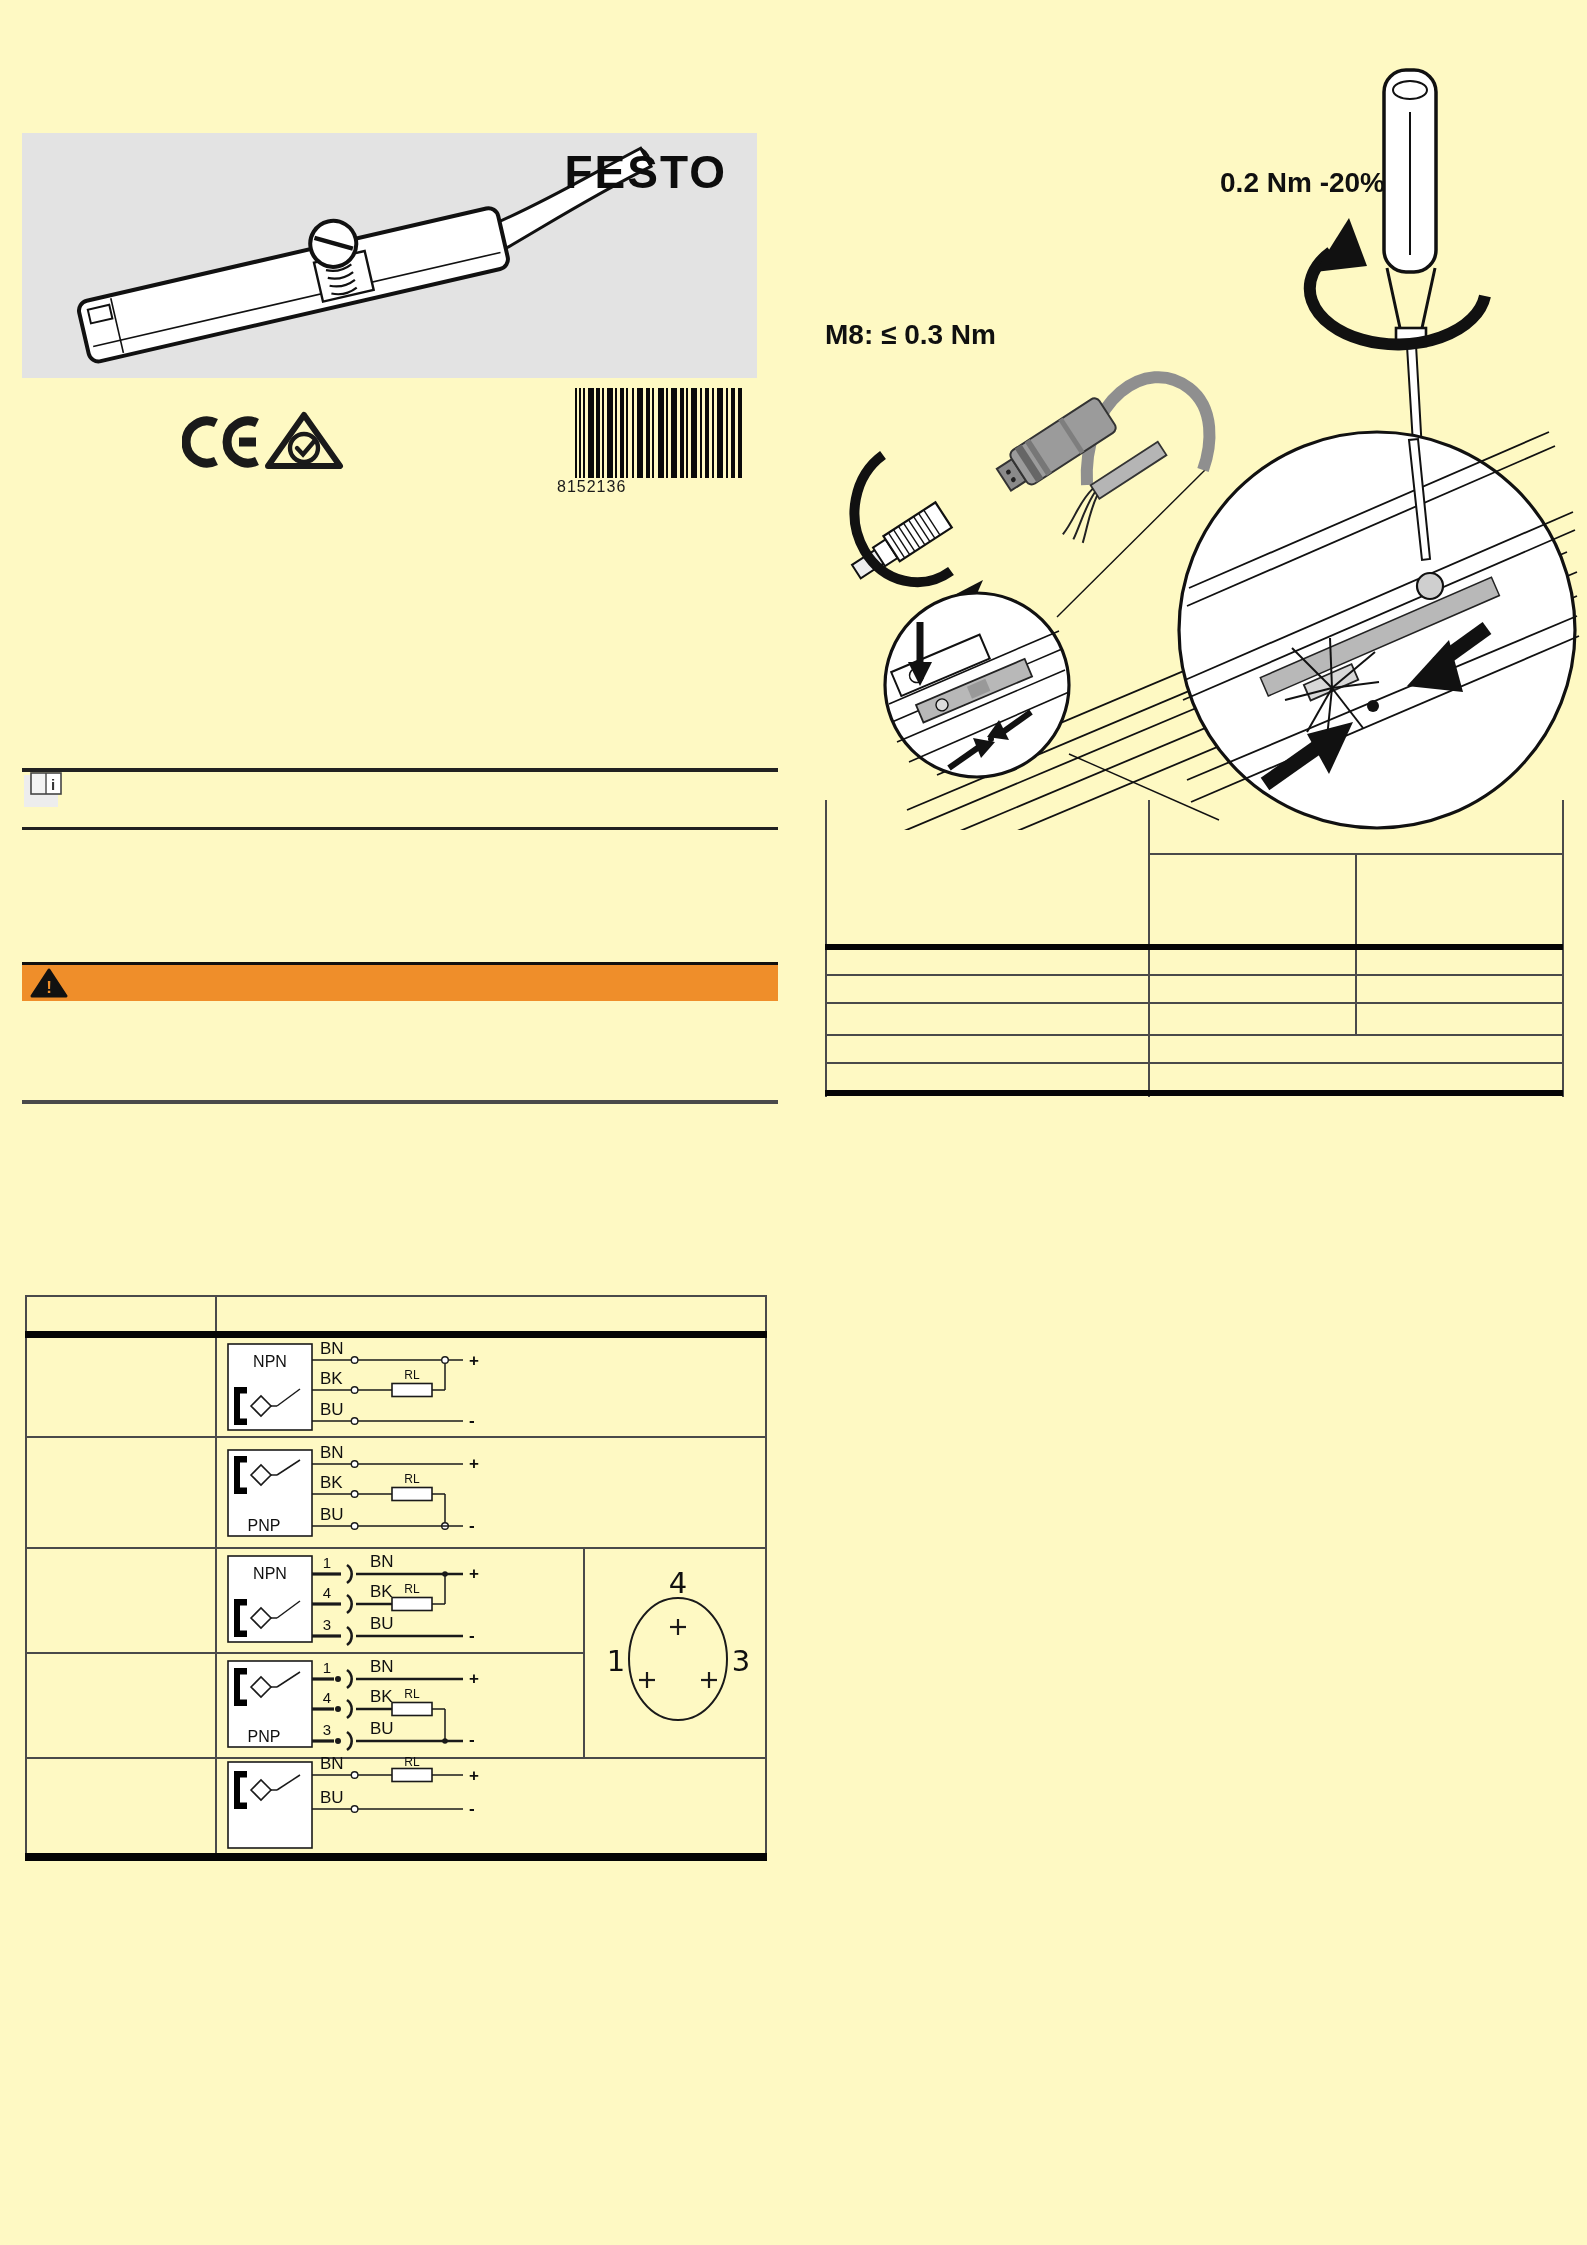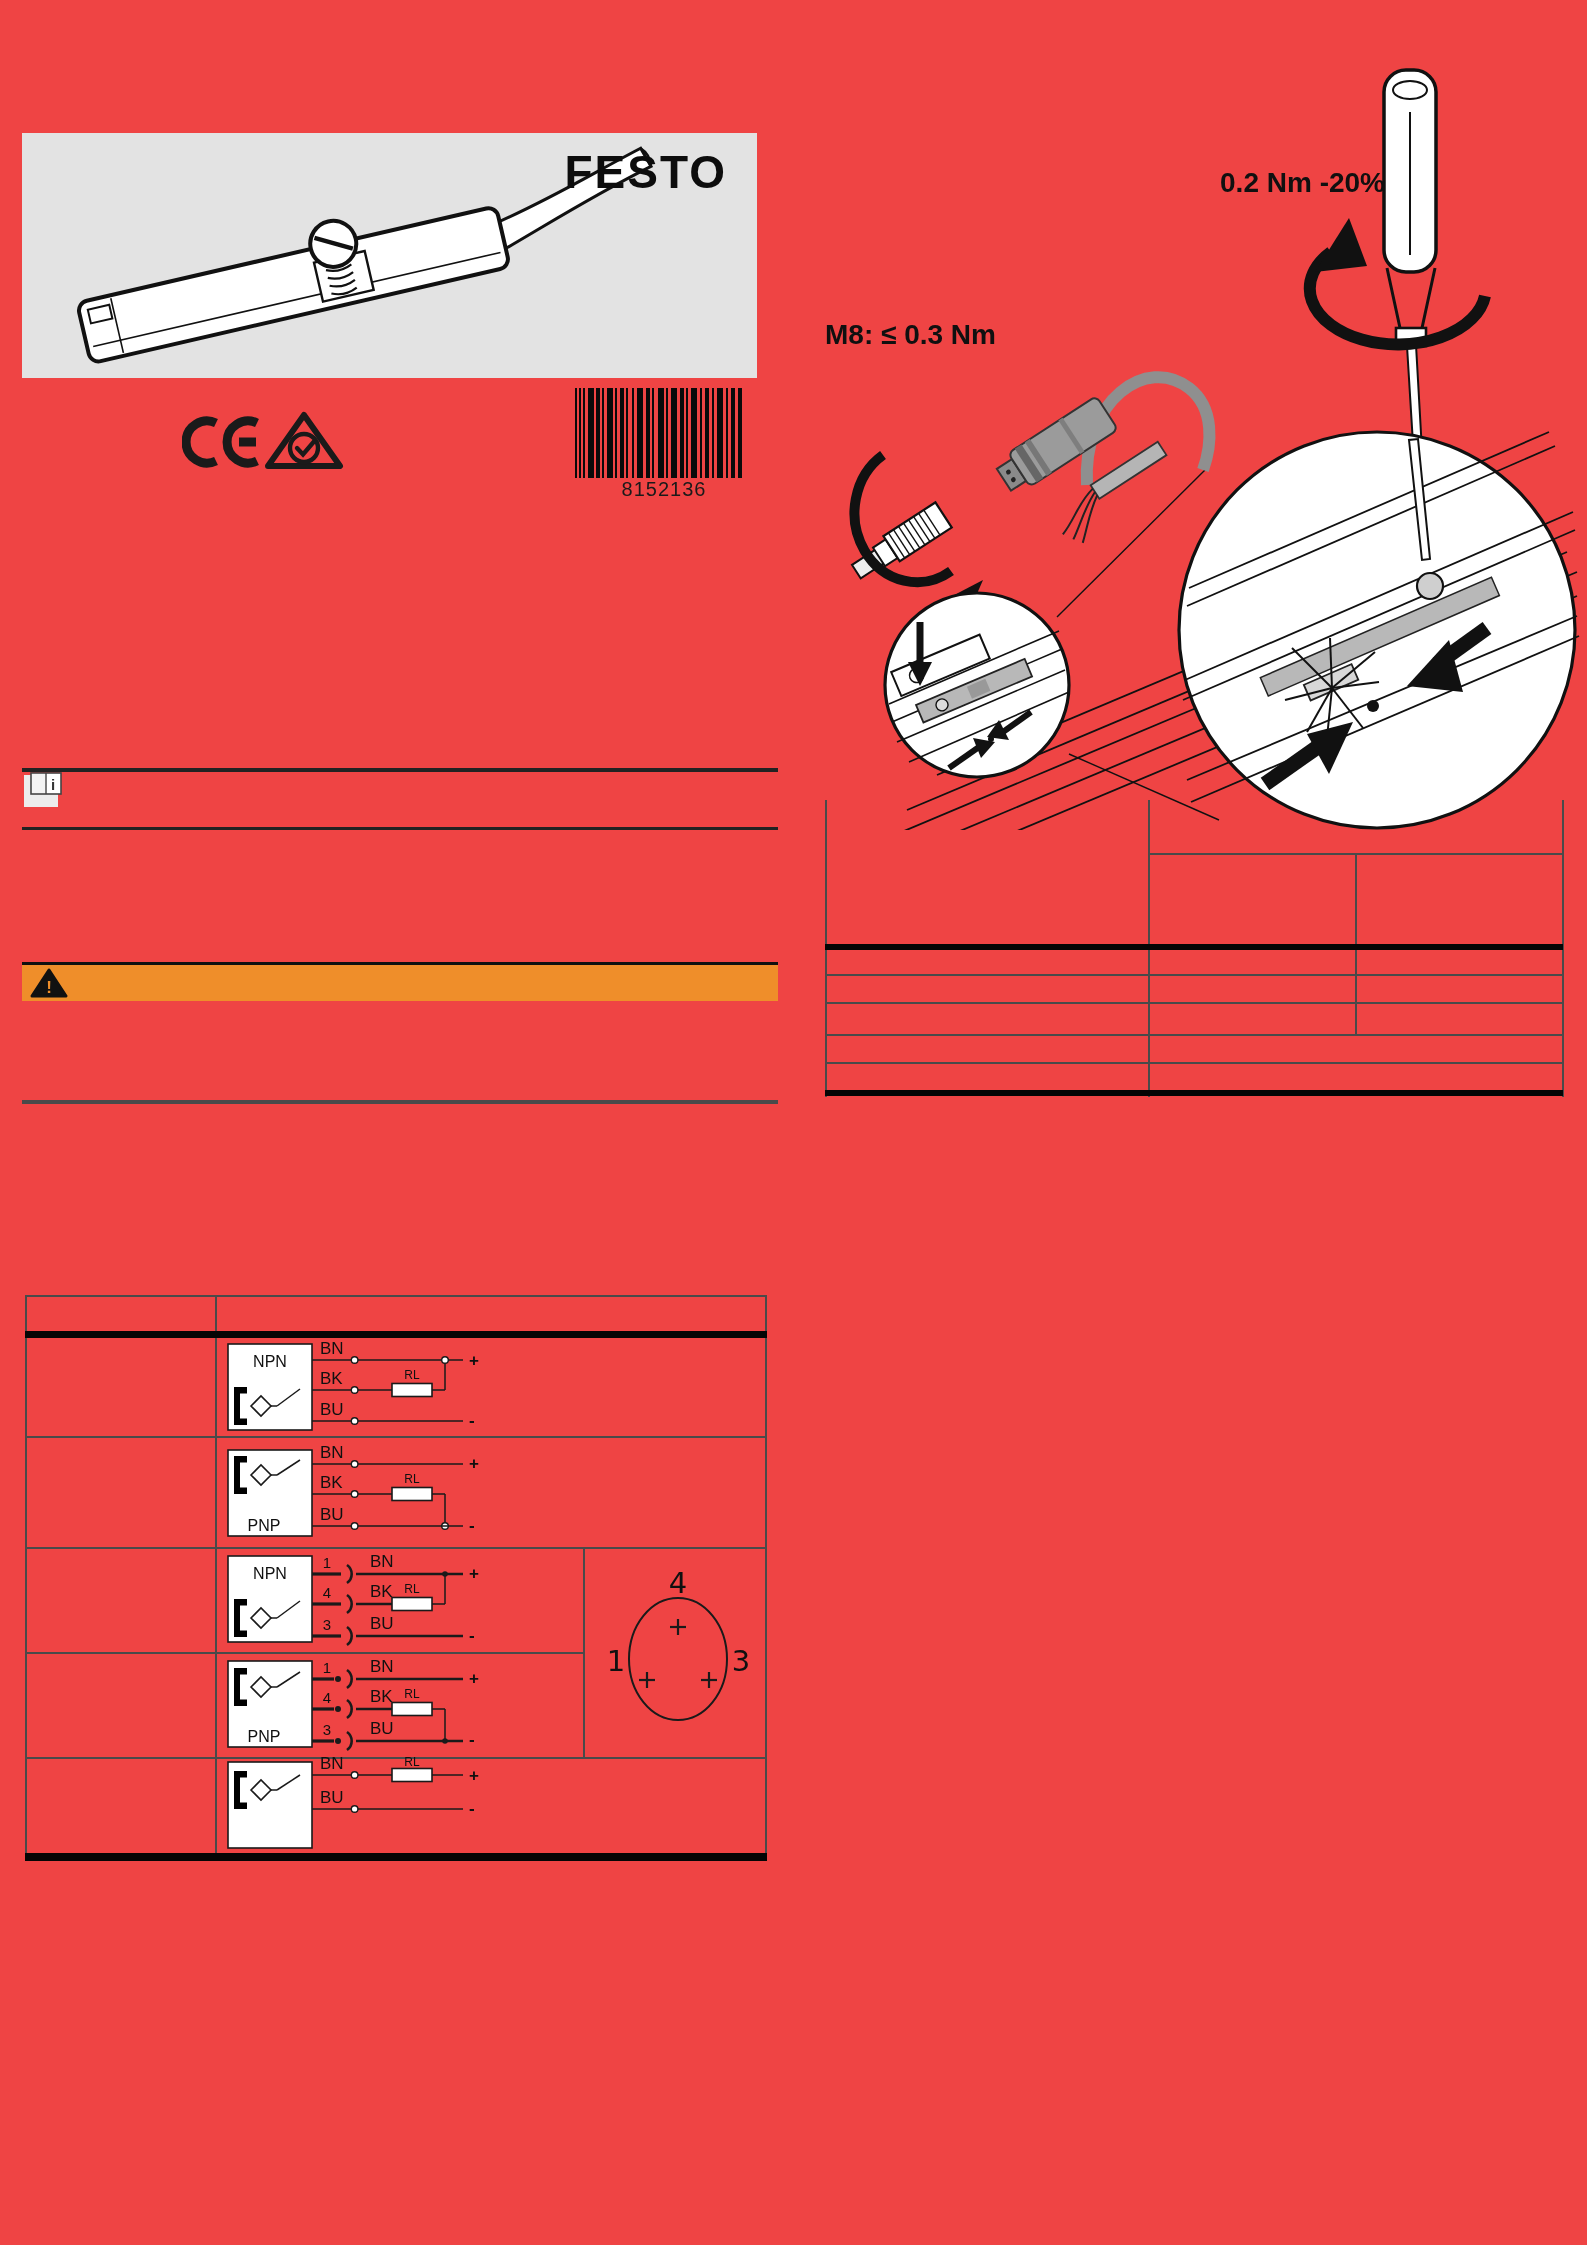--- a/index.html
+++ b/index.html
@@ -1,26 +1,26 @@
 <!DOCTYPE html>
 <html><head>
 <meta charset="utf-8">
 <style>
   html,body{margin:0;padding:0;background:#888;}
-  .page{position:relative;width:1587px;height:2245px;background:#ef4444;overflow:hidden;
+  .page{position:relative;width:1587px;height:2245px;background:#fef9c3;overflow:hidden;
         font-family:"Liberation Sans",sans-serif;color:#111;}
   .abs{position:absolute;}
   .hline{position:absolute;background:#222;}
   
   .panel{position:absolute;left:22px;top:133px;width:735px;height:245px;background:#e3e3e3;}
   .logo{position:absolute;right:30px;top:12px;font-size:46px;font-weight:bold;
         letter-spacing:2px;color:#0d0d0d;}
   
-  .barcode-num{position:absolute;left:579px;top:478px;width:170px;text-align:center;
-        font-size:20px;letter-spacing:1px;color:#1a1a1a;}
+  .barcode-num{position:absolute;left:557px;top:478px;width:170px;text-align:left;
+        font-size:16px;letter-spacing:1px;color:#1a1a1a;}
   
   .warnbar{position:absolute;left:22px;top:962px;width:756px;}
   .warnbar .topline{height:3px;background:#101010;}
   .warnbar .orange{height:36px;position:relative;}
   
   .vline{position:absolute;background:#4a4a4a;width:1.5px;}
   .tline{position:absolute;background:#4a4a4a;height:1.5px;}
   .thick{position:absolute;background:#050505;}
   svg text{font-family:"Liberation Sans",sans-serif;fill:#101010;}
   .t-type{font-size:16px;}

